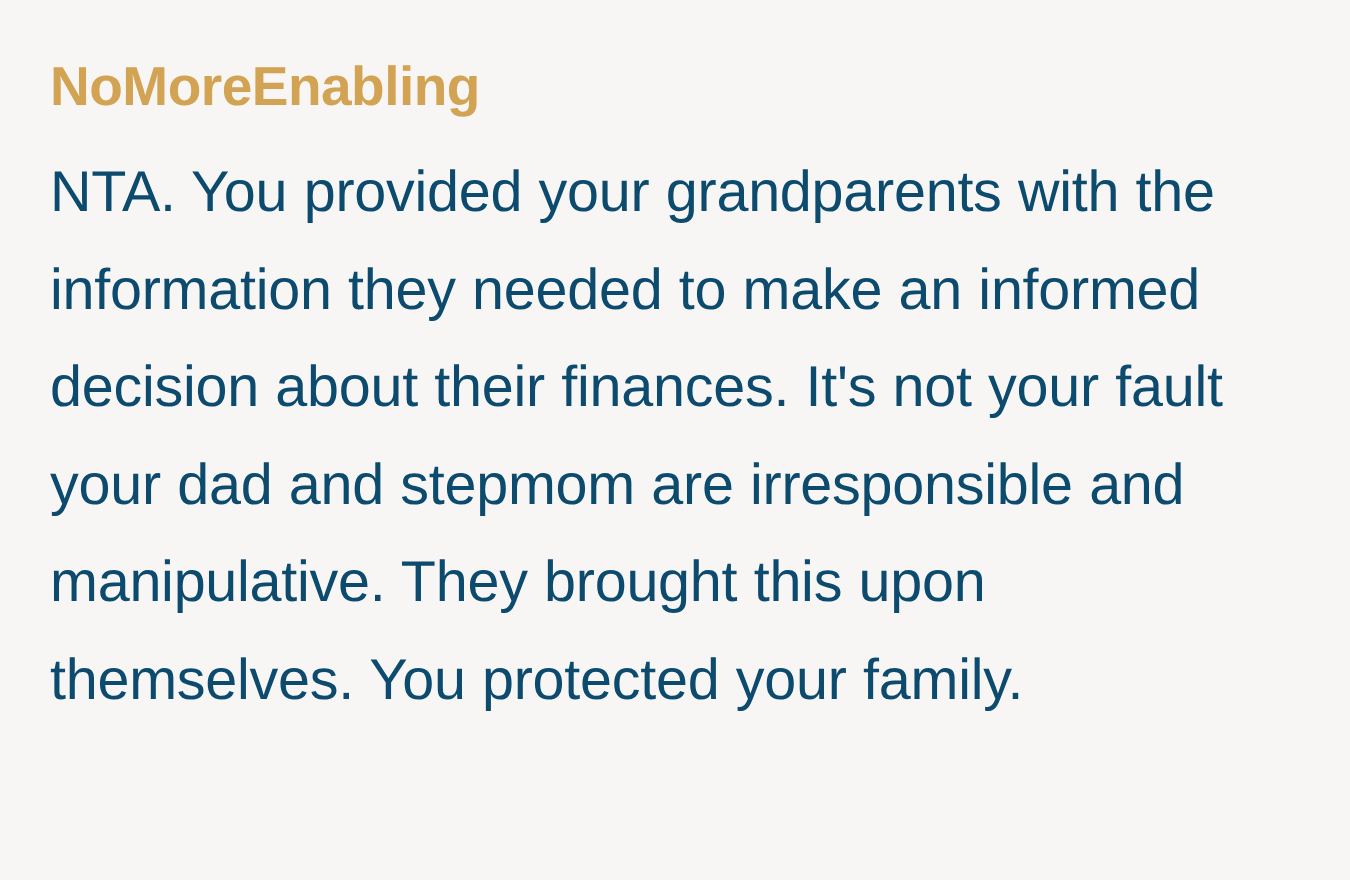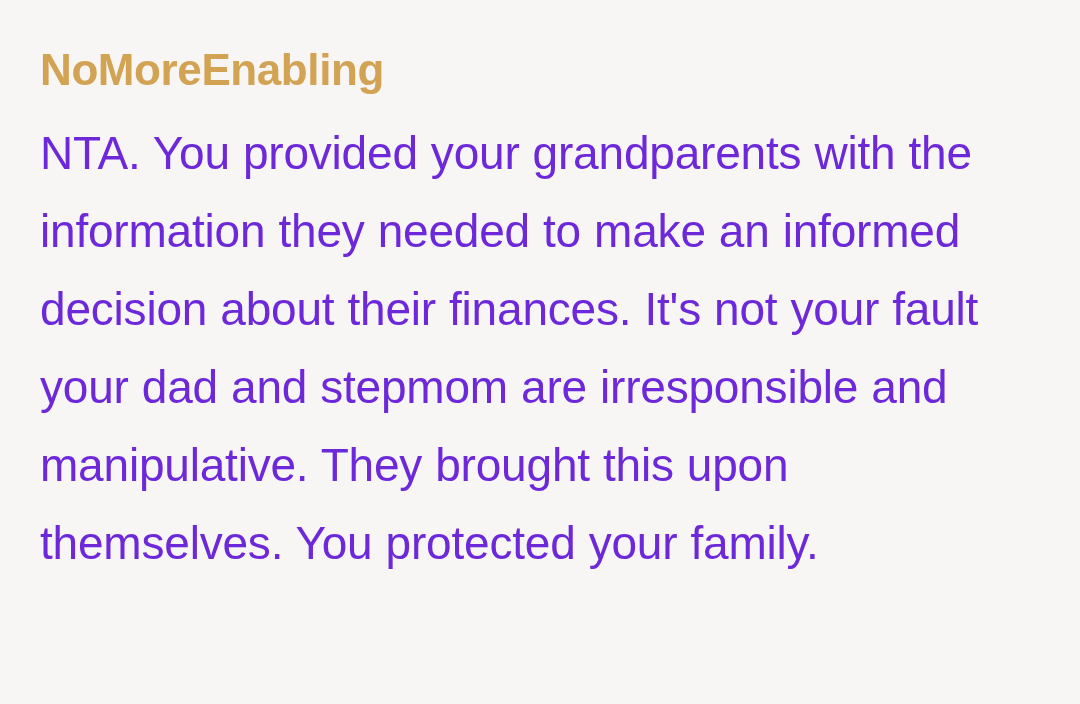--- a/index.html
+++ b/index.html
@@ -40,21 +40,21 @@
     margin: 0;
     padding-top: 48px;
     white-space: nowrap;
   }
 
   .comment-body {
     margin: 0;
     padding-top: 22px;
     font-size: 46px;
     font-weight: normal;
-    color: #6d28d9;
+    color: #0c4a6e;
     line-height: 78px;
     letter-spacing: -0.2px;
     word-spacing: 0.5px;
   }
 </style>
 </head>
 <body>
 
 <div class="comment-screen">
   <div class="comment-block">

